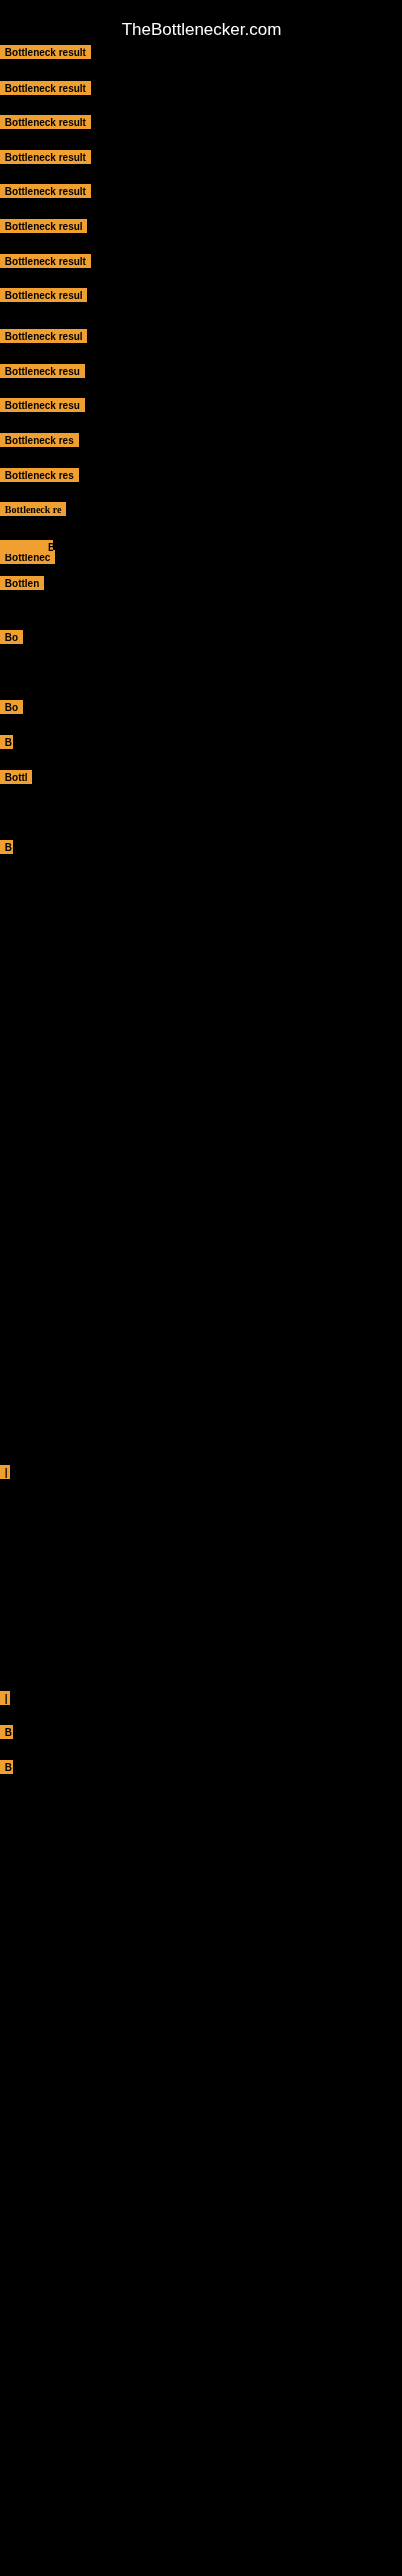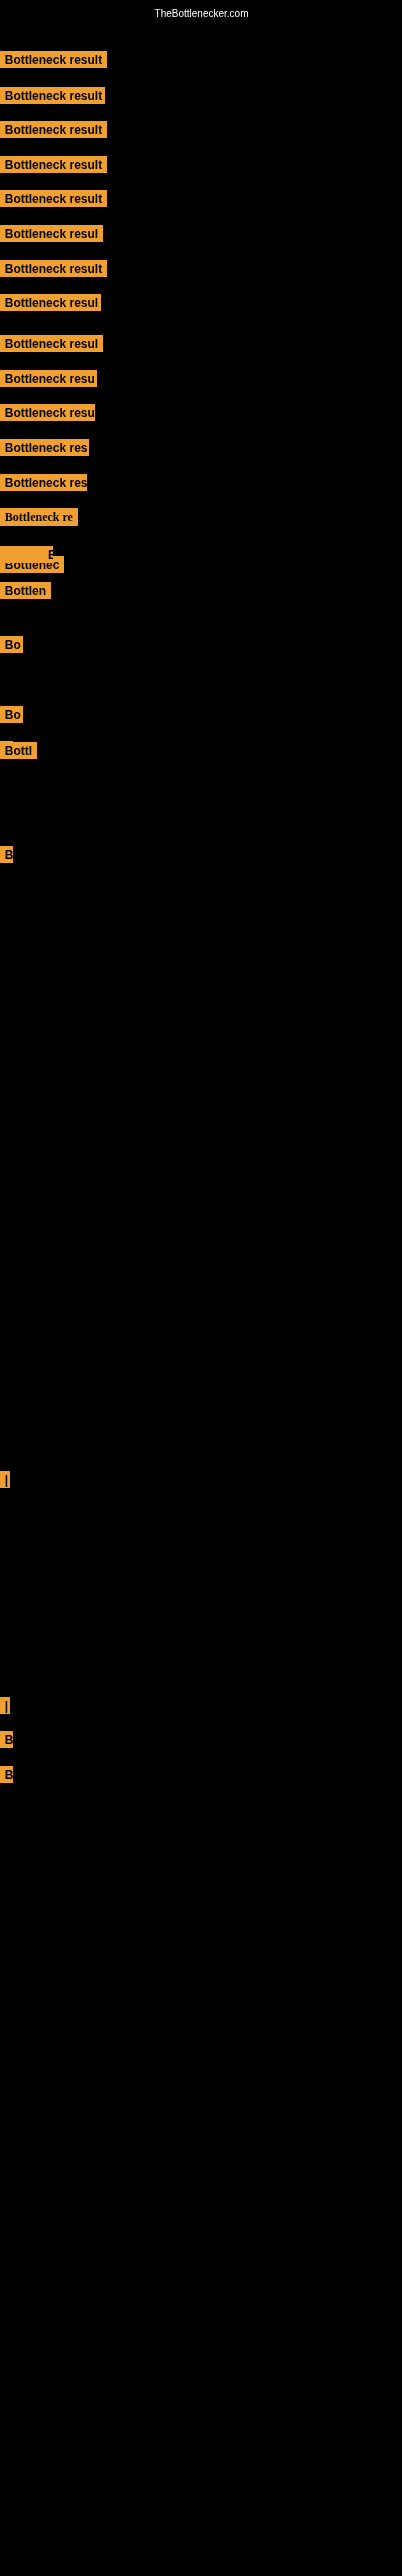--- a/index.html
+++ b/index.html
@@ -12,38 +12,37 @@
       background-color: #000000;
       width: 403px;
       min-height: 2576px;
       font-family: Arial, sans-serif;
       position: relative;
     }
 
     .site-title {
       text-align: center;
       color: #ffffff;
-      font-size: 10px;
-      padding: 8px 0;
+      font-size: 17px;
+      padding: 20px 0;
       position: absolute;
       top: 0;
       left: 0;
       right: 0;
     }
 
     .bottleneck-badge {
       background-color: #f0a030;
       color: #000000;
-      font-size: 12px;
+      font-size: 10px;
       font-weight: bold;
       padding: 1.6px 4.8px;
       display: inline-block;
       white-space: nowrap;
       overflow: hidden;
-      margin-top: 6px;
     }
 
     .result-item {
       position: absolute;
       left: 0;
     }
   </style>
 </head>
 <body>
 
@@ -63,20 +62,20 @@
     <div class="result-item bottleneck-badge" style="top: 398px; max-width: 95px;">Bottleneck resu</div>
     <div class="result-item bottleneck-badge" style="top: 433px; max-width: 89px;">Bottleneck res</div>
     <div class="result-item bottleneck-badge" style="top: 468px; max-width: 87px;">Bottleneck res</div>
     <div class="result-item bottleneck-badge" style="top: 502px; max-width: 81px; font-family: Liberation Serif, serif;">Bottleneck re</div>
     <div class="result-item bottleneck-badge" style="top: 550px; max-width: 64px;">Bottlenec</div>
     <div class="result-item bottleneck-badge" style="top: 540px; max-width: 36px; padding-left: 48px;">Bott</div>
     <div class="result-item bottleneck-badge" style="top: 576px; max-width: 52px;">Bottlen</div>
     <div class="result-item bottleneck-badge" style="top: 630px; max-width: 22.5px;">Bo</div>
     <div class="result-item bottleneck-badge" style="top: 700px; max-width: 22.5px;">Bo</div>
     <div class="result-item bottleneck-badge" style="top: 735px; max-width: 13px;">B</div>
-    <div class="result-item bottleneck-badge" style="top: 736px; max-width: 40px;">Bottl</div>
+    <div class="result-item bottleneck-badge" style="top: 770px; max-width: 40px;">Bottl</div>
     <div class="result-item bottleneck-badge" style="top: 840px; max-width: 13px;">B</div>
     <div class="result-item bottleneck-badge" style="top: 1465px; max-width: 8px;">|</div>
     <div class="result-item bottleneck-badge" style="top: 1691px; max-width: 8px;">|</div>
     <div class="result-item bottleneck-badge" style="top: 1725px; max-width: 13px;">B</div>
     <div class="result-item bottleneck-badge" style="top: 1760px; max-width: 13px;">B</div>
   </div>
 
 
 </body></html>

